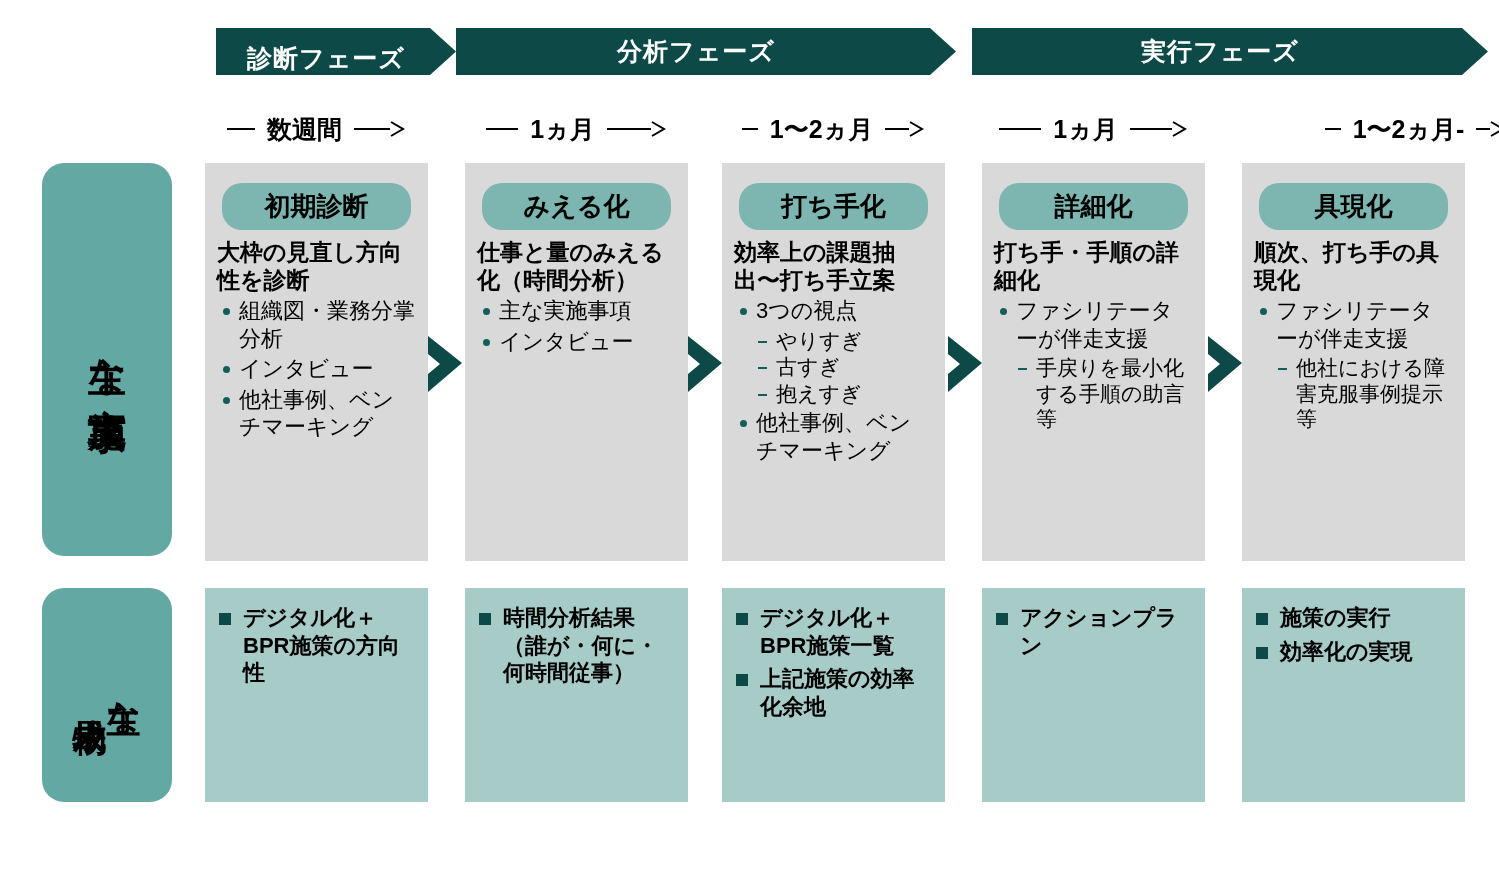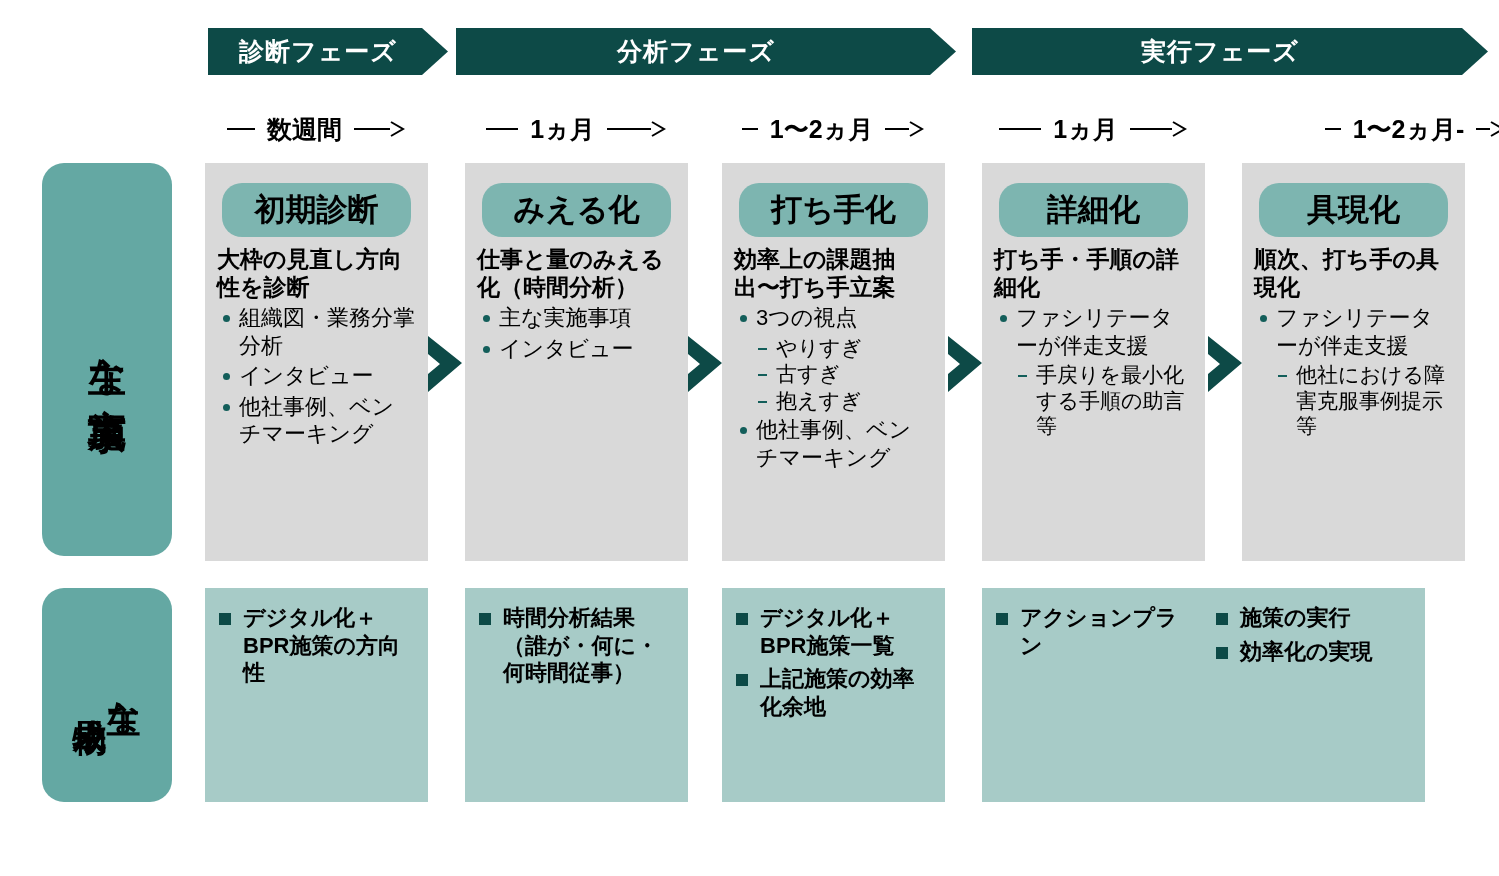--- a/index.html
+++ b/index.html
@@ -24,21 +24,21 @@
     font-weight: bold;
     font-size: 25px;
     display: flex;
     align-items: center;
     justify-content: center;
     letter-spacing: 1px;
     clip-path: polygon(0 0, calc(100% - 26px) 0, 100% 50%, calc(100% - 26px) 100%, 0 100%);
     padding-right: 20px;
     box-sizing: border-box;
   }
-  #banner-diag { left: 208px; top: 28px; width: 240px; }
+  #banner-diag { left: 216px; top: 28px; width: 240px; align-items: flex-end; }
   #banner-anal { left: 456px; top: 28px; width: 500px; justify-content: center; }
   #banner-exec { left: 972px; top: 28px; width: 516px; }
 
   
   .duration {
     position: absolute;
     top: 107px;
     height: 44px;
     display: flex;
     align-items: center;
@@ -115,25 +115,25 @@
     top: 163px;
     width: 223px;
     height: 398px;
     background: #d9d9d9;
     box-sizing: border-box;
     padding: 20px 12px 10px 12px;
   }
   .act-pill {
     background: #7db5b0;
     border-radius: 20px;
-    height: 54px;
+    height: 47px;
     display: flex;
     align-items: center;
     justify-content: center;
-    font-size: 31px;
+    font-size: 26px;
     font-weight: bold;
     color: #000;
     margin: 0 5px 8px 5px;
   }
   .act-head {
     font-size: 23px;
     font-weight: bold;
     color: #000;
     line-height: 1.22;
     margin-bottom: 2px;
@@ -411,21 +411,21 @@
   <ul class="sq-bullets">
     <li>デジタル化＋BPR施策一覧</li>
     <li>上記施策の効率化余地</li>
   </ul>
 </div>
 <div class="del-box" style="left:982px;">
   <ul class="sq-bullets">
     <li>アクションプラン</li>
   </ul>
 </div>
-<div class="del-box" style="left:1202px;">
+<div class="del-box" style="left:1242px;">
   <ul class="sq-bullets">
     <li>施策の実行</li>
     <li>効率化の実現</li>
   </ul>
 </div>
 
 <div id="footer">
   
   
   

